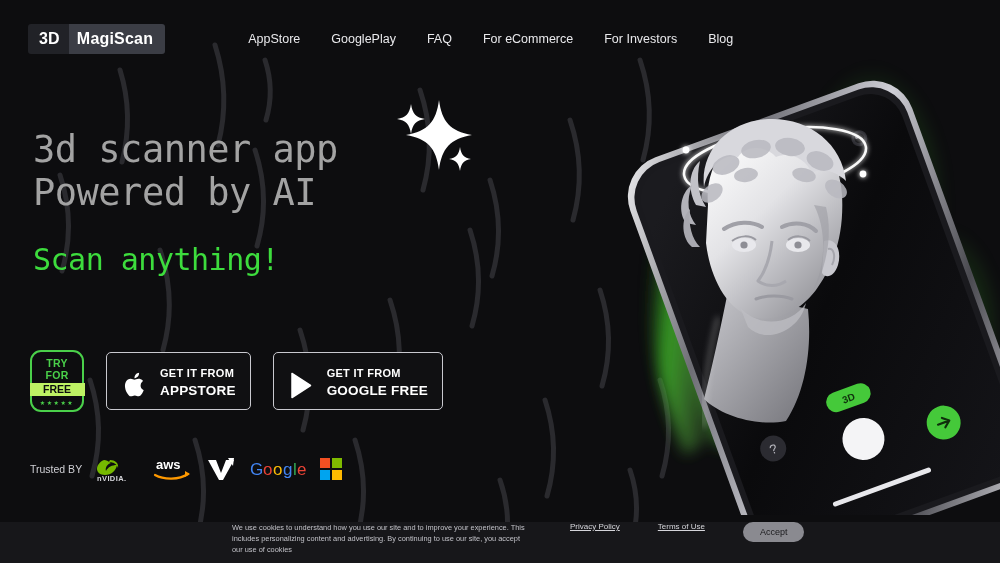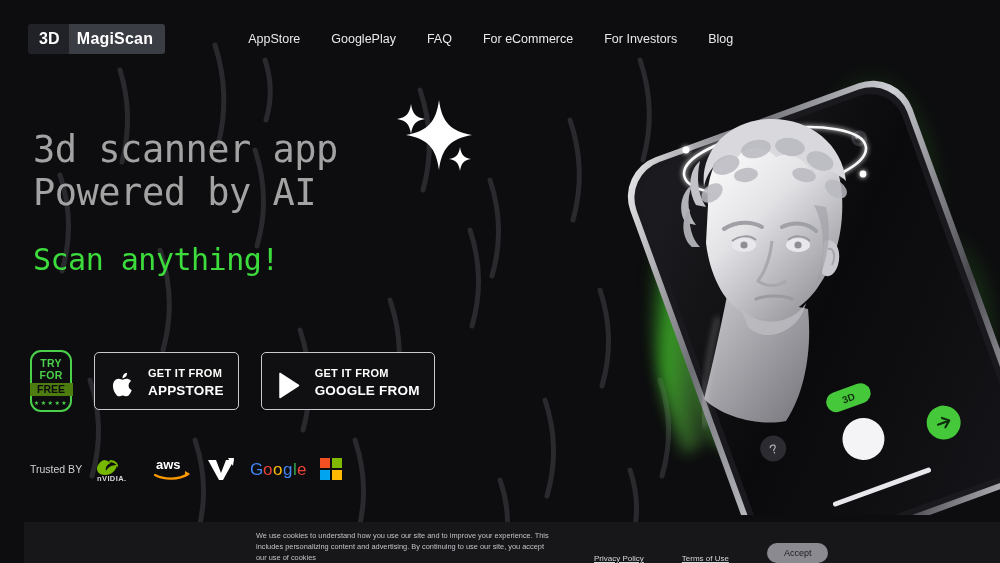--- a/index.html
+++ b/index.html
@@ -37,46 +37,46 @@
   .headline { font-family:"DejaVu Sans Mono", monospace; font-size:37px; line-height:1.17;
               color:#a3a3a3; font-weight:400; letter-spacing:-.5px; white-space:pre; }
   .subline { font-family:"DejaVu Sans Mono", monospace; font-size:30px; color:#3ddc3d;
              margin-top:27px; letter-spacing:-.5px; }
 
   
   .sparkles { position:absolute; left:392px; top:92px; width:95px; height:85px; z-index:22; }
 
   
   .cta-row { position:absolute; left:30px; top:350px; z-index:25; display:flex; align-items:center; }
-  .try-badge { width:42px; height:62px; border:2.5px solid #4ad04a; border-radius:11px;
+  .try-badge { width:54px; height:62px; border:2.5px solid #4ad04a; border-radius:11px;
                display:flex; flex-direction:column; align-items:center; justify-content:flex-start;
                padding-top:5px; position:relative; }
   .try-badge .tb-line { color:#4ad04a; font-size:10.5px; font-weight:bold; line-height:12px; letter-spacing:.3px; }
-  .try-badge .tb-free { background:#4d7c0f; color:#0d0d0f; font-size:10.5px; font-weight:bold;
+  .try-badge .tb-free { background:#bef264; color:#0d0d0f; font-size:10.5px; font-weight:bold;
                         width:calc(100% + 5px); text-align:center; margin-top:2px; line-height:13px; }
   .try-badge .tb-stars { color:#4ad04a; font-size:6px; letter-spacing:1.5px; margin-top:3px; }
 
   .store-btn { display:flex; align-items:flex-end; border:1px solid #c9c9cf; border-radius:5px;
                padding:10px 14px; margin-left:22px; background:#101012; cursor:pointer; }
   .store-btn .sb-icon { width:28px; display:flex; justify-content:center; align-items:center; margin-right:11px; }
   .store-btn .sb-text { line-height:1.12; }
   .store-btn .sb-top { font-size:11px; font-weight:bold; letter-spacing:.3px; color:#fff; }
   .store-btn .sb-bot { font-size:13.5px; font-weight:bold; letter-spacing:.2px; color:#fff; }
 
   
   .trusted { position:absolute; left:30px; top:456px; z-index:25; display:flex; align-items:center; gap:14px; }
   .trusted-label { font-size:10.5px; color:#cfcfd4; }
   .tlogo { display:flex; align-items:center; height:26px; }
 
   
   .phone-wrap { position:absolute; right:-30px; top:55px; width:430px; height:460px; z-index:15; }
 
   
   .cookie { position:absolute; left:0; right:0; bottom:0; height:41px; background:#17171a;
-            display:flex; align-items:flex-end; z-index:40;margin-left:24px; }
+            display:flex; align-items:flex-start; z-index:40; }
   .cookie-text { font-size:7.4px; color:#c2c2c8; line-height:1.5; margin-left:232px; width:300px; }
   .cookie-link { font-size:8px; color:#d6d6db; text-decoration:underline; margin-left:38px; white-space:nowrap; }
   .cookie-accept { margin-left:38px; background:#8a8a90; color:#1a1a1d; font-size:9px;
                    border:none; border-radius:11px; padding:5px 17px; cursor:pointer; }
 </style>
 </head>
 <body>
 
 <div class="page">
 
@@ -298,21 +298,21 @@
     <div class="store-btn">
       <span class="sb-icon">
         <svg width="26" height="27" viewBox="0 0 26 27">
           <path d="M3 1.5 L3 25.5 L21.5 13.5 Z" fill="#fff"></path>
           <path d="M3 1.5 L3 25.5 L21.5 13.5 Z" fill="none" stroke="#fff" stroke-width="1.5" stroke-linejoin="round"></path>
           <path d="M3 1.5 L14.5 13.5 L3 25.5" fill="#0d0d0f" opacity=".0"></path>
         </svg>
       </span>
       <span class="sb-text">
         <span class="sb-top">GET IT FROM</span><br>
-        <span class="sb-bot">GOOGLE FROM</span>
+        <span class="sb-bot">GOOGLE FREE</span>
       </span>
     </div>
   </div>
 
   <div class="trusted">
     <span class="trusted-label">Trusted BY</span>
 
     <span class="tlogo">
       <svg width="42" height="26" viewBox="0 0 42 26">
         <path d="M8 4 C3 6 1 10 1 13 C1 16 4 19 9 19 C15 19 20 15 21 9 C16 9 12 11 10 15 C9 12 11 8 15 7 C12 5 10 4 8 4 Z

